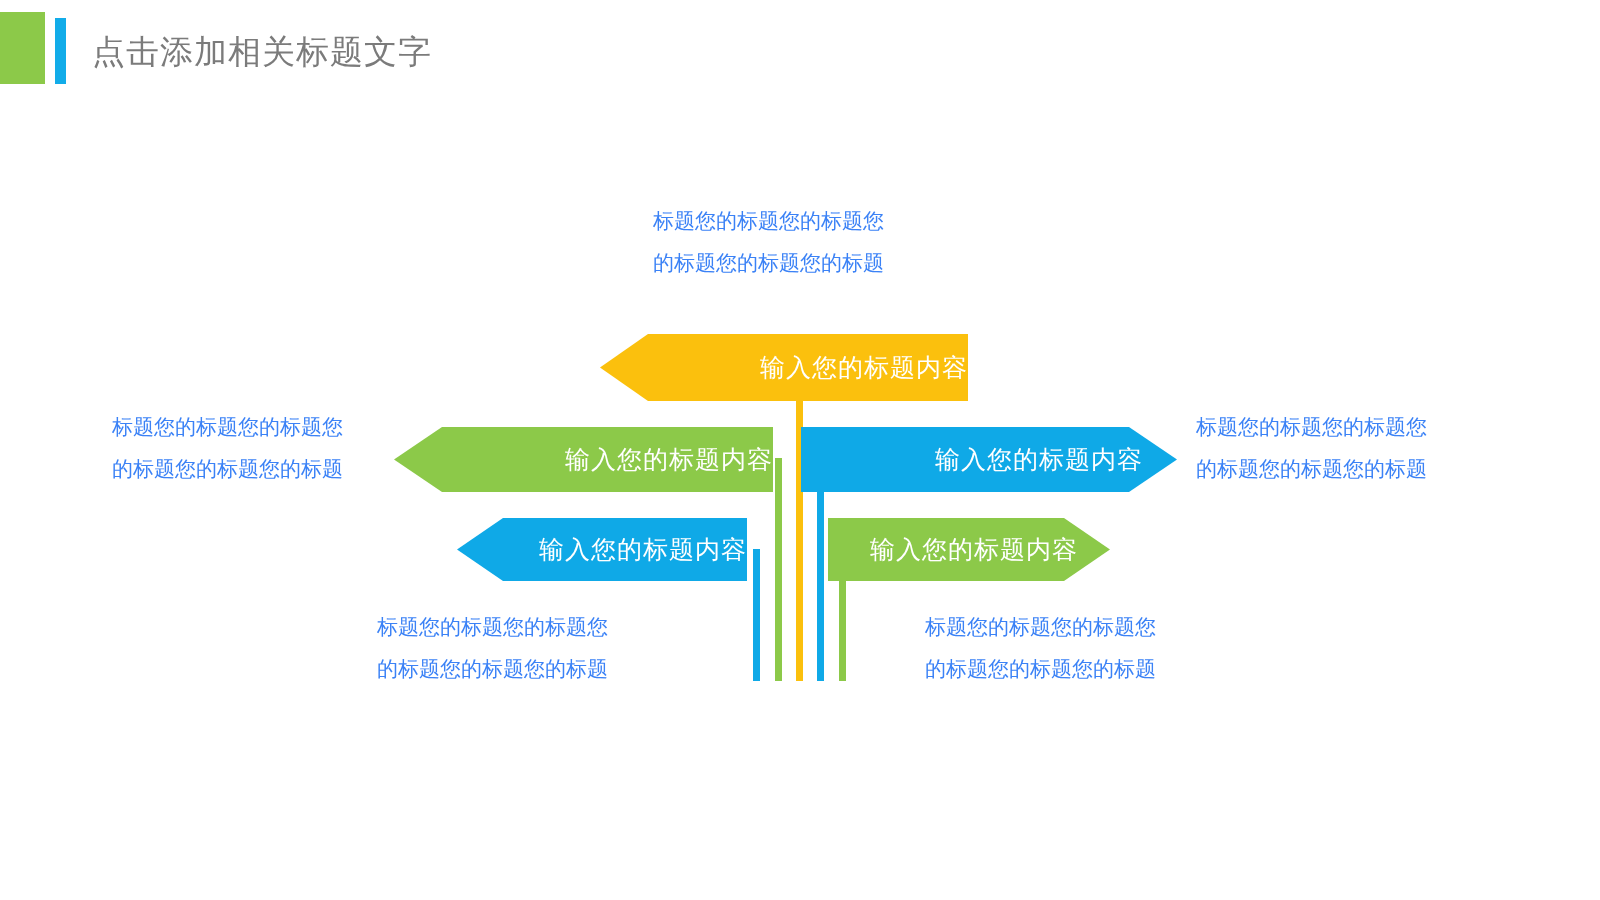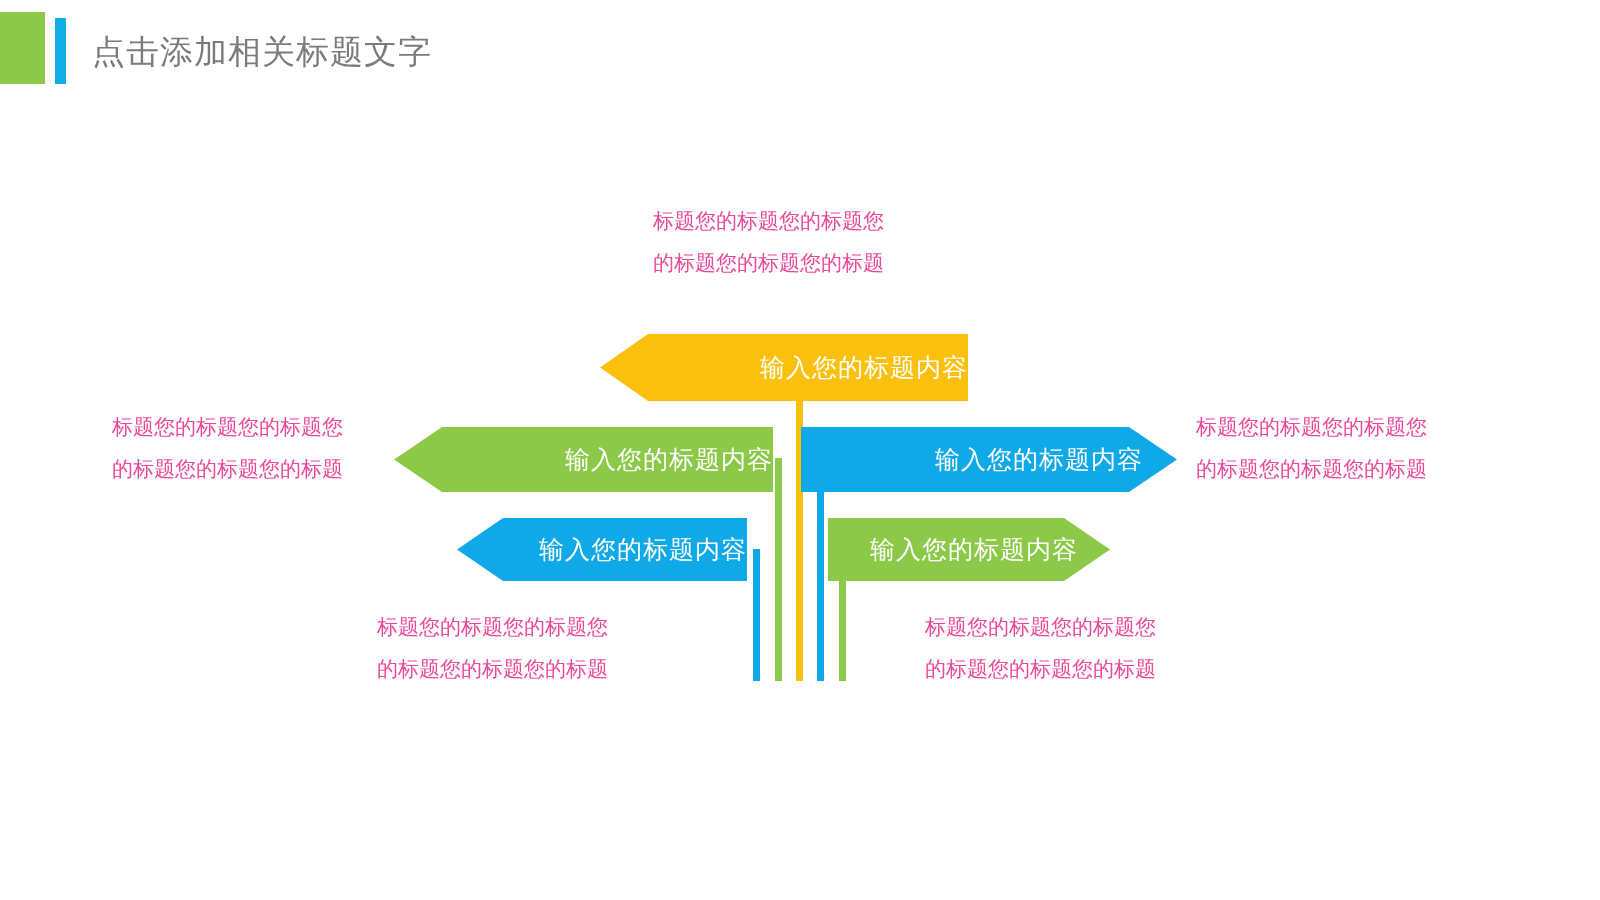--- a/index.html
+++ b/index.html
@@ -126,21 +126,21 @@
     width: 282px;
     height: 63px;
     background: #8CC949;
     clip-path: polygon(0% 0%, calc(100% - 46px) 0%, 100% 50%, calc(100% - 46px) 100%, 0% 100%);
   }
   .banner-low-right .banner-label { padding-right: 32px; }
 
   
   .desc {
     position: absolute;
-    color: #ec4899;
+    color: #3b82f6;
     font-size: 21px;
     line-height: 42px;
     white-space: nowrap;
   }
   .desc-line { display: block; }
 
   .desc-top    { left: 653px; top: 200px; }
   .desc-left   { left: 112px; top: 406px; }
   .desc-right  { left: 1196px; top: 406px; text-align: right; }
   .desc-bottom-left  { left: 377px; top: 606px; }

